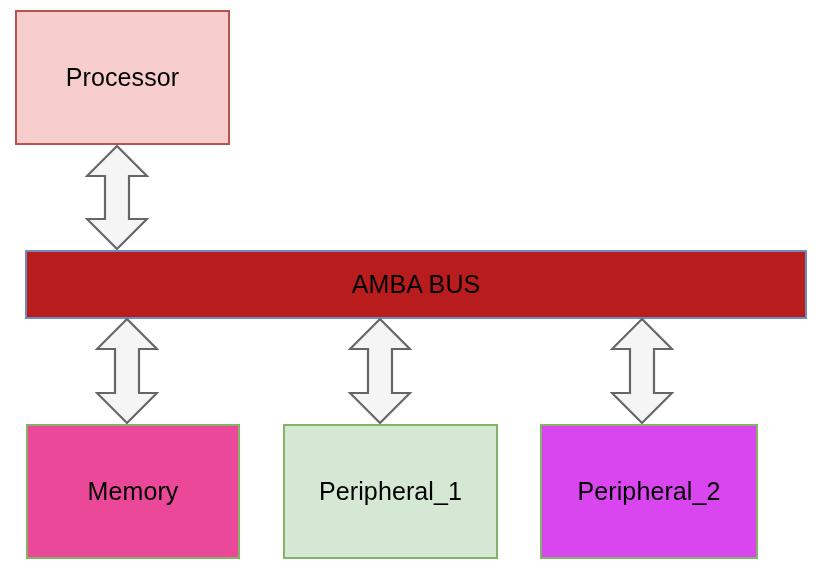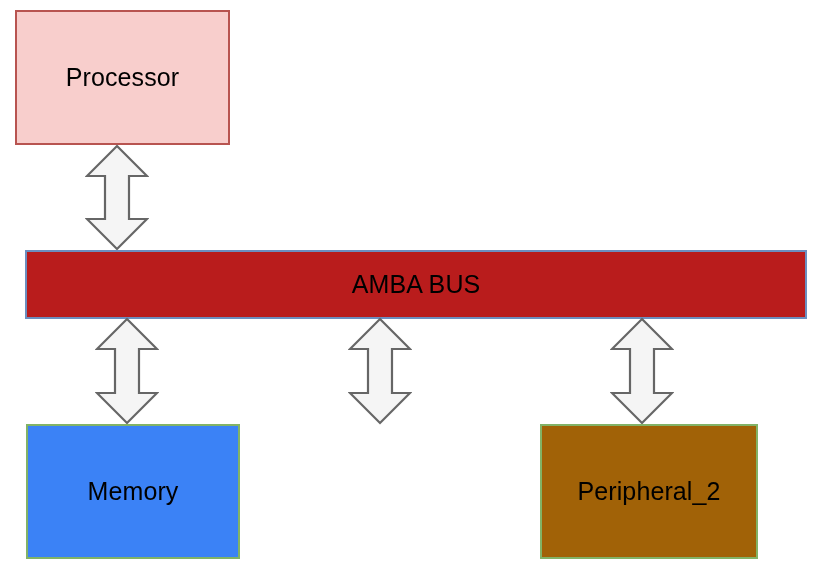--- a/index.html
+++ b/index.html
@@ -48,38 +48,38 @@
     width: 782px;
     height: 69px;
     background: #b91c1c;
     border-color: #6c8ebf;
   }
   .node-memory {
     left: 26px;
     top: 424px;
     width: 214px;
     height: 135px;
-    background: #3b82f6;
+    background: #ec4899;
     border-color: #82b366;
     text-align: right;
   }
   .node-peripheral-1 {
     left: 283px;
     top: 424px;
     width: 215px;
     height: 135px;
     background: #d5e8d4;
     border-color: #82b366;
   }
   .node-peripheral-2 {
     left: 540px;
     top: 424px;
     width: 218px;
     height: 135px;
-    background: #a16207;
+    background: #d946ef;
     border-color: #82b366;
   }
   .arrow {
     position: absolute;
     display: block;
   }
   .arrow-proc-bus   { left: 85px;  top: 144px; width: 64px; height: 107px; }
   .arrow-bus-mem    { left: 95px;  top: 317px; width: 64px; height: 108px; }
   .arrow-bus-per1   { left: 348px; top: 317px; width: 64px; height: 108px; }
   .arrow-bus-per2   { left: 610px; top: 317px; width: 64px; height: 108px; }
@@ -116,18 +116,21 @@
   </svg>
 
   <svg class="arrow arrow-bus-per2" viewBox="0 0 64 108" preserveAspectRatio="none">
     <polygon points="32,2 62,32 44,32 44,76 62,76 32,106 2,76 20,76 20,32 2,32"></polygon>
   </svg>
 
   <div class="node node-memory">
     <span>Memory</span>
   </div>
 
+  <div class="node node-peripheral-1">
+    <span>Peripheral_1</span>
+  </div>
 
   <div class="node node-peripheral-2">
     <span>Peripheral_2</span>
   </div>
 
 </div>
 
 </body></html>

